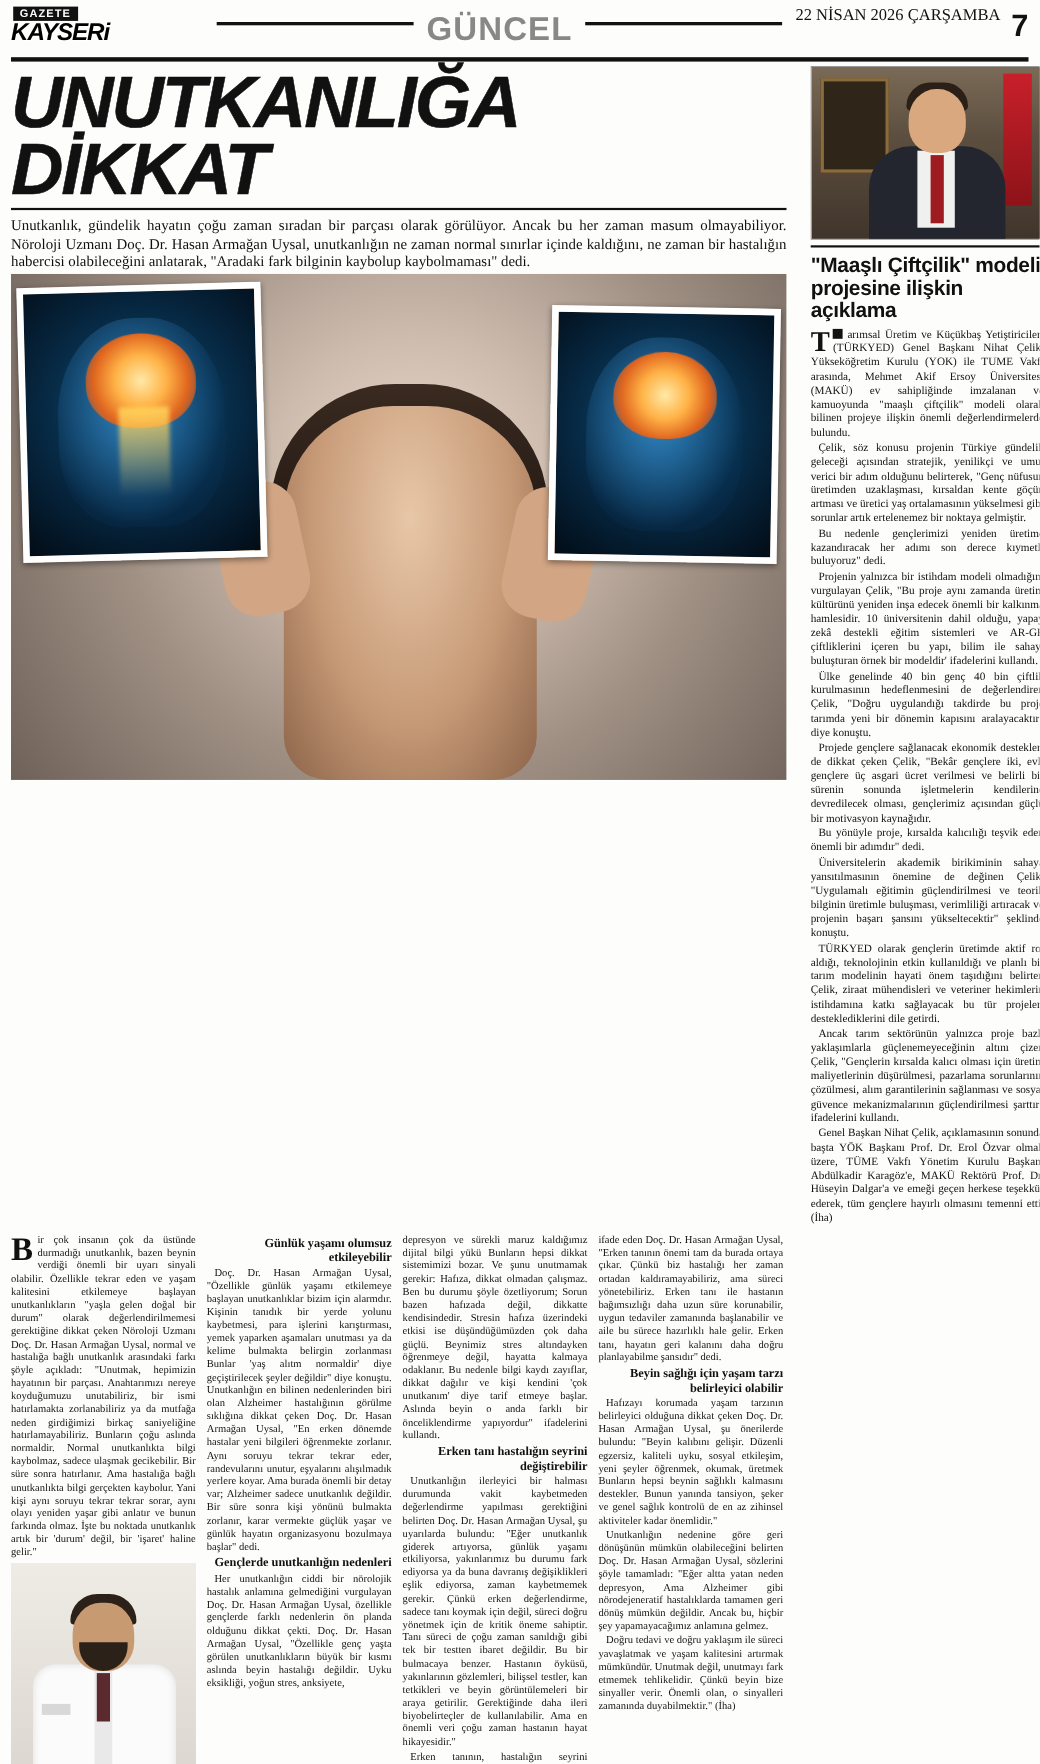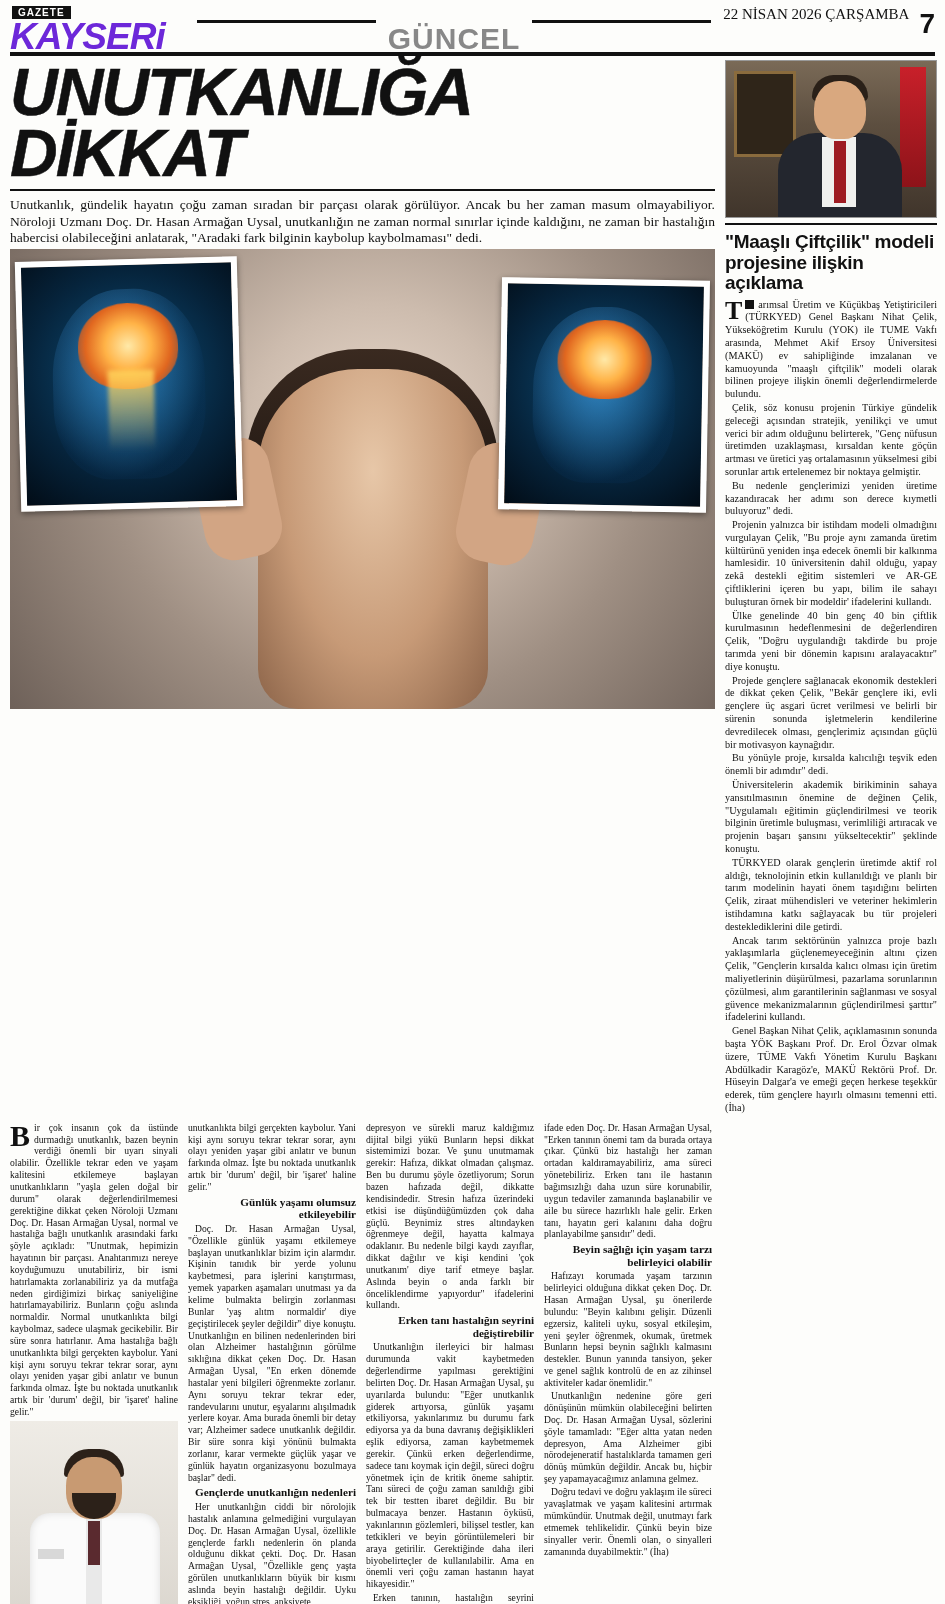--- a/index.html
+++ b/index.html
@@ -17,40 +17,40 @@
   
   .masthead { display:flex; align-items:flex-start; height:44px; position:relative; }
   .logo-box { width:175px; height:40px; position:relative; }
   .logo-gaz {
     background:#111; color:#fff; font-family:"Liberation Sans", sans-serif;
     font-weight:bold; font-size:10px; letter-spacing:1px; padding:1px 6px;
     display:inline-block; position:absolute; left:2px; top:0;
   }
   .logo-kayseri {
     position:absolute; left:0; top:10px; font-family:"Liberation Sans", sans-serif;
-    font-weight:bold; font-style:italic; font-size:37px; color:#6d28d9;
+    font-weight:bold; font-style:italic; font-size:22px; color:#000000;
     letter-spacing:-1px; text-shadow:1px 1px 0 #fff;
   }
   .mast-line { flex:1; height:3px; background:#111; margin:14px 12px 0 12px; }
   .mast-title {
     font-family:"Liberation Sans", sans-serif; font-weight:bold; font-size:30px;
-    color:#888; letter-spacing:1px; margin-top:16px;
+    color:#888; letter-spacing:1px; margin-top:4px;
   }
   .mast-date {
     font-family:"Liberation Serif", serif; font-size:15px; 
     white-space:nowrap;
   }
   .mast-page {
     font-family:"Liberation Sans", sans-serif; font-weight:bold; font-size:28px;
     margin:2px 0 0 10px;
   }
   .rule-thick { height:4px; background:#111; margin:2px 0 0 0; }
 
   
-  .headline-row { display:flex; gap:10px; margin-top:4px; }
+  .headline-row { display:flex; gap:22px; margin-top:4px; }
   .headline-left { width:705px; }
   .headline {
     font-family:"Liberation Sans", sans-serif;
     font-weight:bold; font-style:italic; font-size:66px; line-height:0.92;
     letter-spacing:-2px; color:#111; margin:2px 0 6px 0;
     -webkit-text-stroke: 0.5px #111;
   }
   .standfirst { font-size:13.5px; line-height:1.22; text-align:justify; }
   .rule-thin { height:2px; background:#111; margin:5px 0 6px 0; }
 
@@ -292,21 +292,20 @@
           <div class="tie"></div>
         <div class="hair"></div>
           <div class="head"></div>
           <div class="beard"></div>
         <div class="badge"></div>
       </div>
 
     </div>
 
     <div class="col">
-      <p class="noind">unutkanlıkta bilgi gerçekten kaybolur. Yani kişi aynı soruyu tekrar tekrar sorar, aynı olayı yeniden yaşar gibi anlatır ve bunun farkında olmaz. İşte bu noktada unutkanlık artık bir 'durum' değil, bir 'işaret' haline gelir."</p>
       <div class="subhead">Günlük yaşamı olumsuz etkileyebilir</div>
       <p>Doç. Dr. Hasan Armağan Uysal, "Özellikle günlük yaşamı etkilemeye başlayan unutkanlıklar bizim için alarmdır. Kişinin tanıdık bir yerde yolunu kaybetmesi, para işlerini karıştırması, yemek yaparken aşamaları unutması ya da kelime bulmakta belirgin zorlanması Bunlar 'yaş alıtm normaldir' diye geçiştirilecek şeyler değildir" diye konuştu. Unutkanlığın en bilinen nedenlerinden biri olan Alzheimer hastalığının görülme sıklığına dikkat çeken Doç. Dr. Hasan Armağan Uysal, "En erken dönemde hastalar yeni bilgileri öğrenmekte zorlanır. Aynı soruyu tekrar tekrar eder, randevularını unutur, eşyalarını alışılmadık yerlere koyar. Ama burada önemli bir detay var; Alzheimer sadece unutkanlık değildir. Bir süre sonra kişi yönünü bulmakta zorlanır, karar vermekte güçlük yaşar ve günlük hayatın organizasyonu bozulmaya başlar" dedi.</p>
       <div class="subhead">Gençlerde unutkanlığın nedenleri</div>
       <p>Her unutkanlığın ciddi bir nörolojik hastalık anlamına gelmediğini vurgulayan Doç. Dr. Hasan Armağan Uysal, özellikle gençlerde farklı nedenlerin ön planda olduğunu dikkat çekti. Doç. Dr. Hasan Armağan Uysal, "Özellikle genç yaşta görülen unutkanlıkların büyük bir kısmı aslında beyin hastalığı değildir. Uyku eksikliği, yoğun stres, anksiyete,</p>
     </div>
 
     <div class="col">
       <p class="noind">depresyon ve sürekli maruz kaldığımız dijital bilgi yükü Bunların hepsi dikkat sistemimizi bozar. Ve şunu unutmamak gerekir: Hafıza, dikkat olmadan çalışmaz. Ben bu durumu şöyle özetliyorum; Sorun bazen hafızada değil, dikkatte kendisindedir. Stresin hafıza üzerindeki etkisi ise düşündüğümüzden çok daha güçlü. Beynimiz stres altındayken öğrenmeye değil, hayatta kalmaya odaklanır. Bu nedenle bilgi kaydı zayıflar, dikkat dağılır ve kişi kendini 'çok unutkanım' diye tarif etmeye başlar. Aslında beyin o anda farklı bir önceliklendirme yapıyordur" ifadelerini kullandı.</p>
       <div class="subhead">Erken tanı hastalığın seyrini değiştirebilir</div>
       <p>Unutkanlığın ilerleyici bir halması durumunda vakit kaybetmeden değerlendirme yapılması gerektiğini belirten Doç. Dr. Hasan Armağan Uysal, şu uyarılarda bulundu: "Eğer unutkanlık giderek artıyorsa, günlük yaşamı etkiliyorsa, yakınlarımız bu durumu fark ediyorsa ya da buna davranış değişiklikleri eşlik ediyorsa, zaman kaybetmemek gerekir. Çünkü erken değerlendirme, sadece tanı koymak için değil, süreci doğru yönetmek için de kritik öneme sahiptir. Tanı süreci de çoğu zaman sanıldığı gibi tek bir testten ibaret değildir. Bu bir bulmacaya benzer. Hastanın öyküsü, yakınlarının gözlemleri, bilişsel testler, kan tetkikleri ve beyin görüntülemeleri bir araya getirilir. Gerektiğinde daha ileri biyobelirteçler de kullanılabilir. Ama en önemli veri çoğu zaman hastanın hayat hikayesidir."</p>

